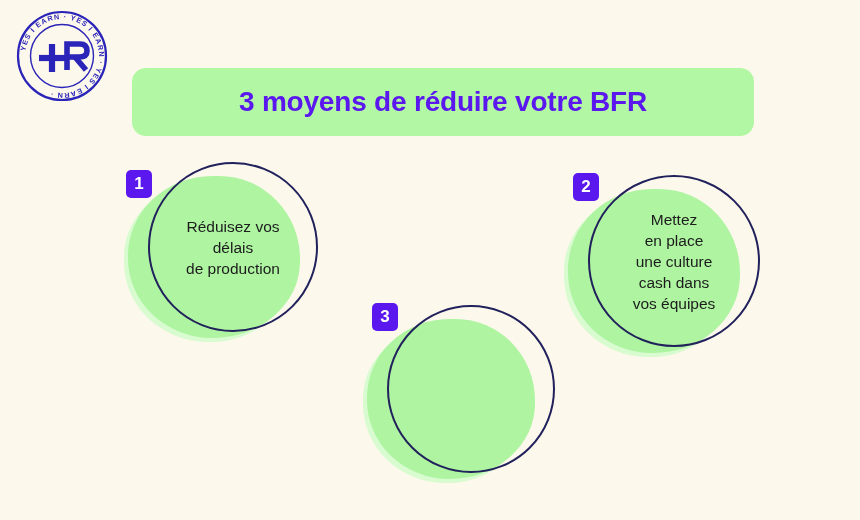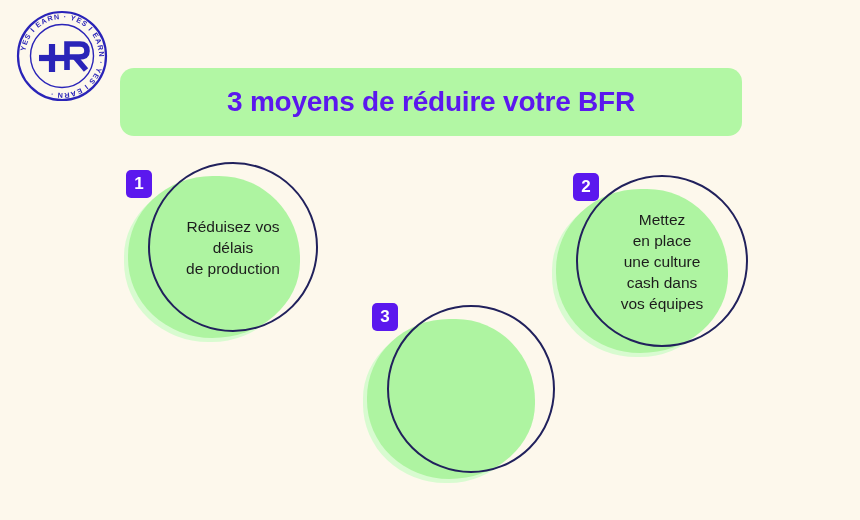--- a/index.html
+++ b/index.html
@@ -26,21 +26,21 @@
     left: 12px;
     top: 6px;
     width: 100px;
     height: 100px;
   }
   #logo-stamp svg { display: block; width: 100%; height: 100%; }
 
   
   #title-banner {
     position: absolute;
-    left: 120px;
+    left: 132px;
     top: 68px;
     width: 622px;
     height: 68px;
     background: #B2F7A4;
     border-radius: 14px;
     display: flex;
     align-items: center;
     justify-content: center;
   }
   #title-text {
@@ -109,21 +109,21 @@
     z-index: 5;
     font-family: "Liberation Sans", sans-serif;
   }
 
   
   #bubble-1 { left: 128px; top: 162px; width: 190px; height: 180px; }
   #bubble-1 .blob, #bubble-1 .blob-ghost { width: 172px; height: 162px; }
   #bubble-1 .ring, #bubble-1 .bubble-text { width: 170px; height: 170px; }
   #badge-1 { left: 126px; top: 170px; }
 
-  #bubble-2 { left: 556px; top: 175px; width: 196px; height: 182px; }
+  #bubble-2 { left: 568px; top: 175px; width: 196px; height: 182px; }
   #bubble-2 .blob, #bubble-2 .blob-ghost { width: 172px; height: 164px; }
   #bubble-2 .ring, #bubble-2 .bubble-text { width: 172px; height: 172px; }
   #badge-2 { left: 573px; top: 173px; }
 
   #bubble-3 { left: 367px; top: 305px; width: 186px; height: 180px; }
   #bubble-3 .blob, #bubble-3 .blob-ghost { width: 168px; height: 160px; }
   #bubble-3 .ring, #bubble-3 .bubble-text { width: 168px; height: 168px; }
   #badge-3 { left: 372px; top: 303px; }
 </style>
 </head>

